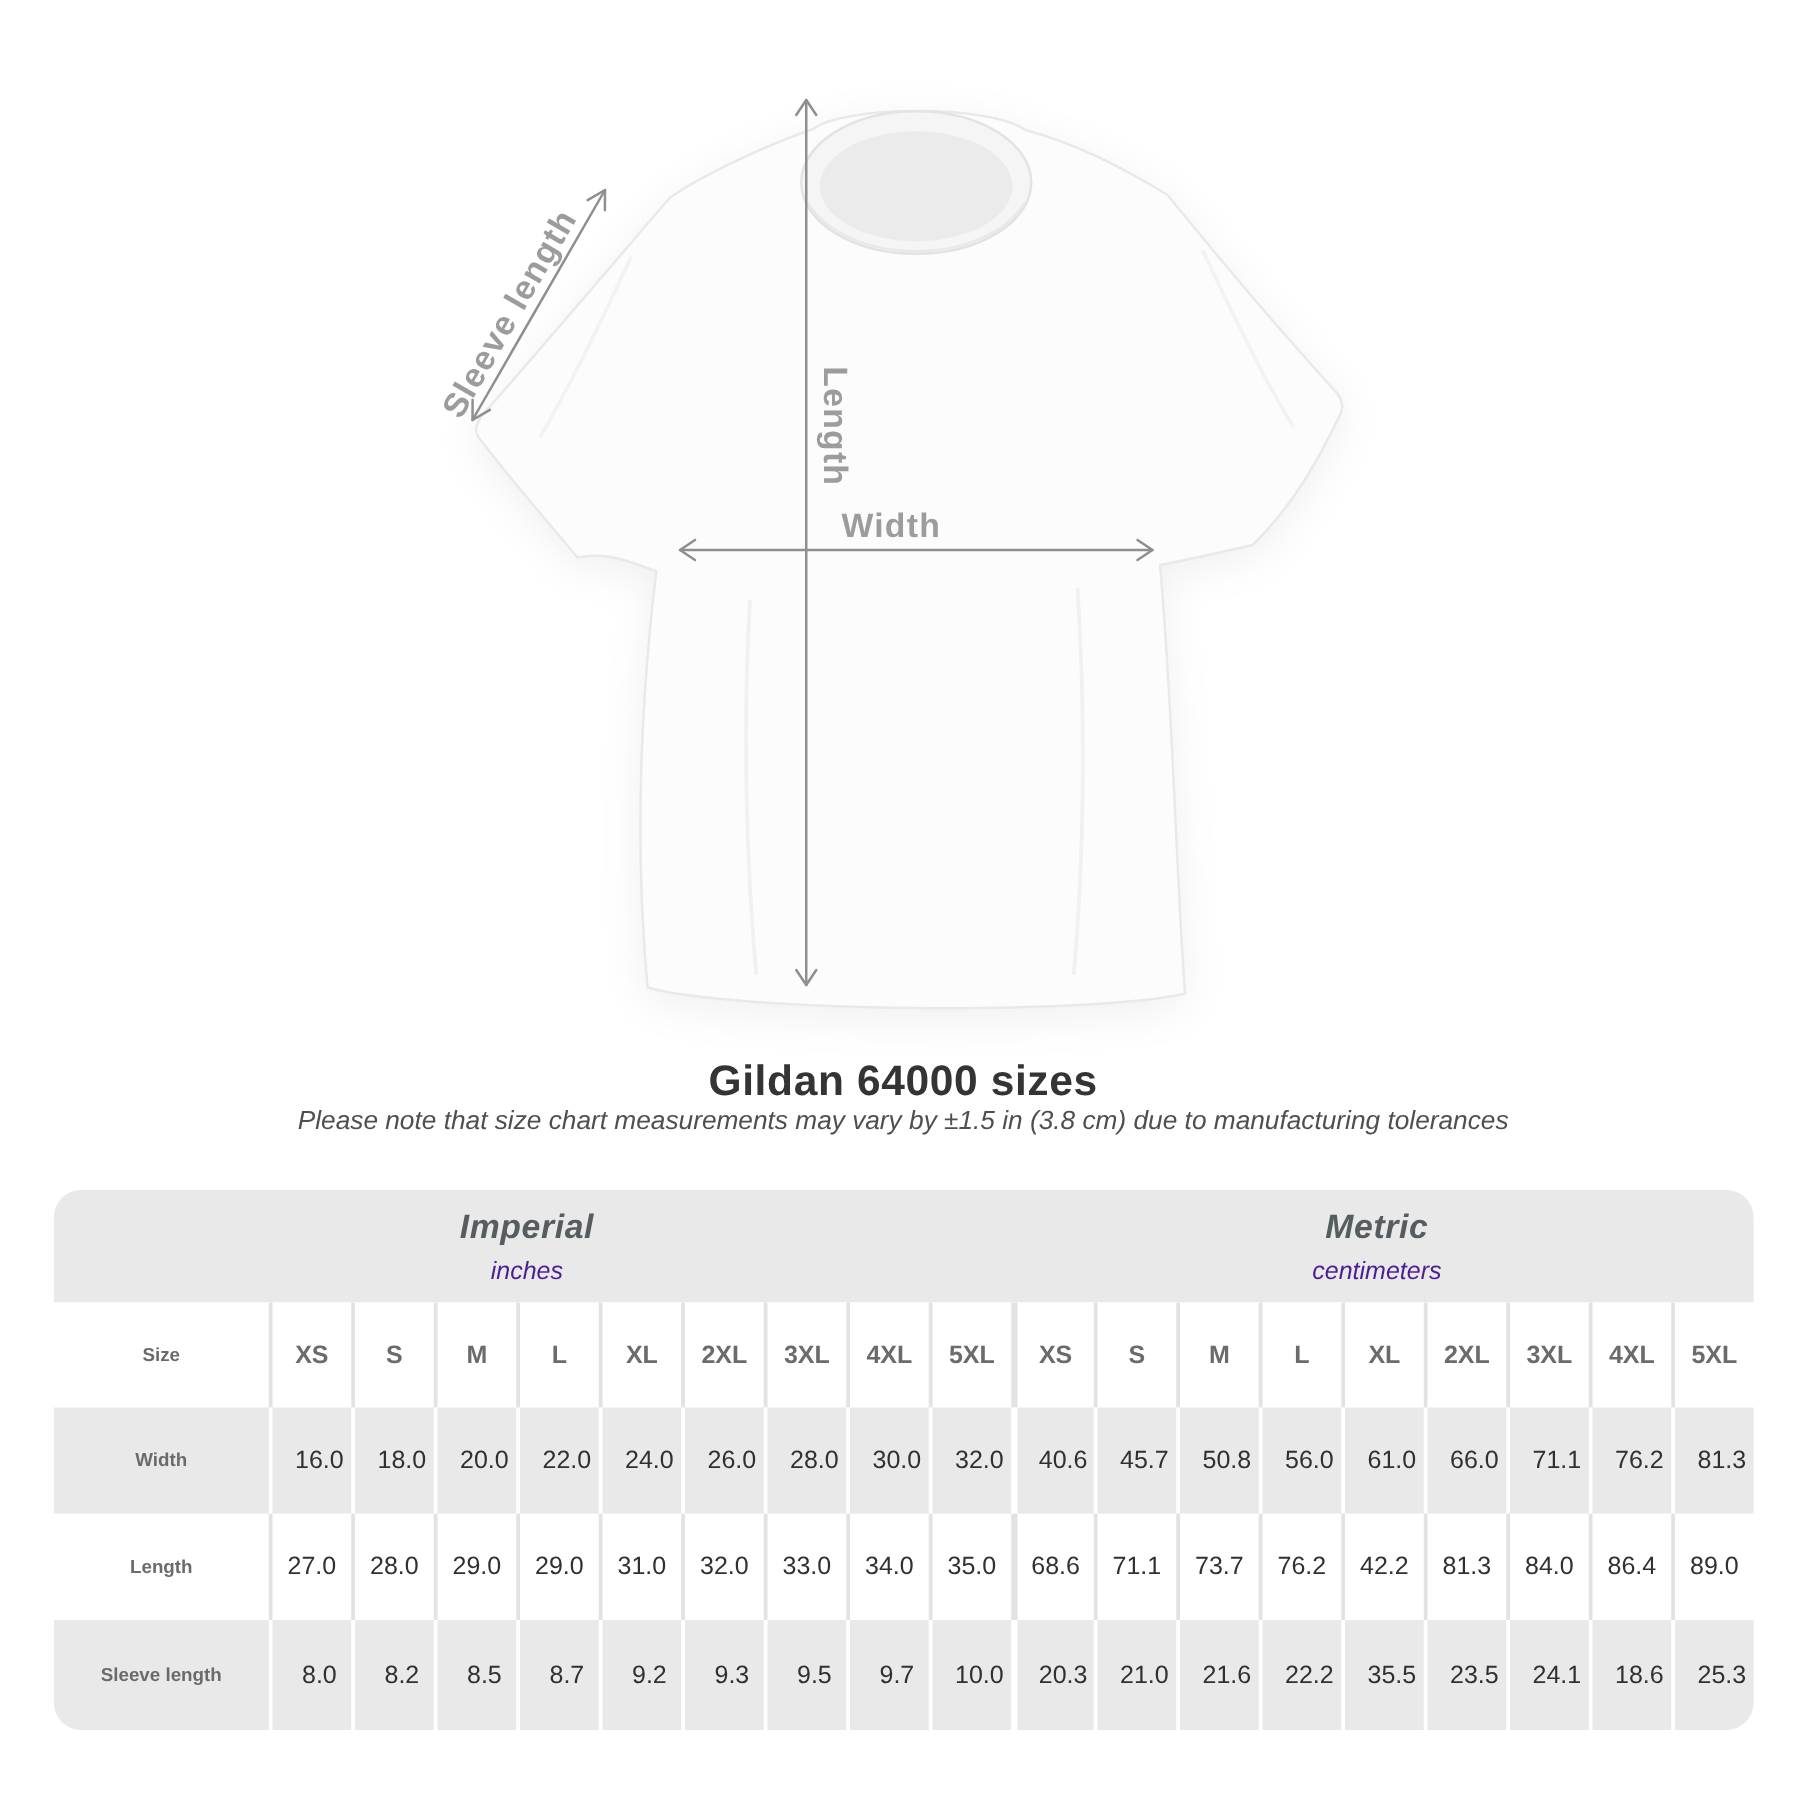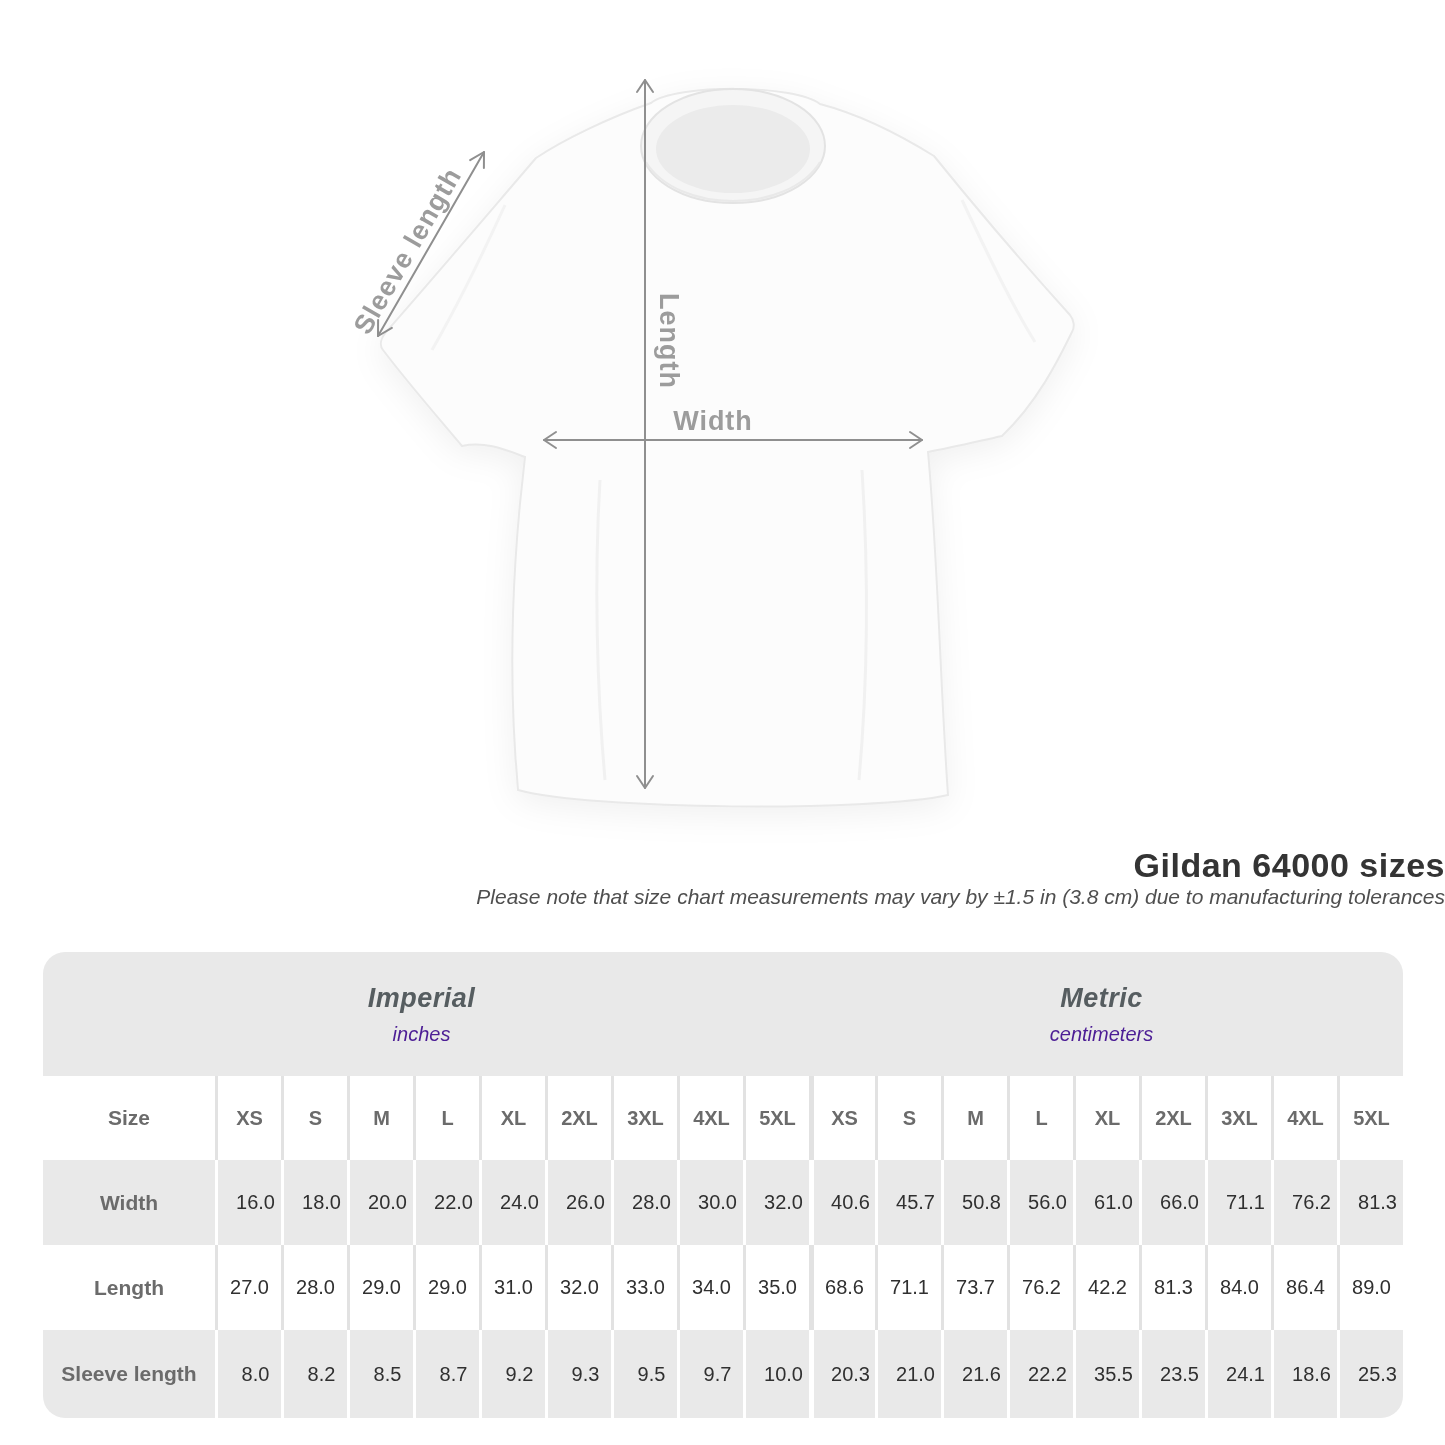--- a/index.html
+++ b/index.html
@@ -20,46 +20,46 @@
     font-weight:700;
     font-size:27px;
     letter-spacing:1px;
     white-space:nowrap;
   }
   .lbl-sleeve{left:408px;top:251px;transform:translate(-50%,-50%) rotate(-60deg);}
   .lbl-length{left:668px;top:341px;transform:translate(-50%,-50%) rotate(90deg);}
   .lbl-width {left:713px;top:421px;transform:translate(-50%,-50%);}
 
   
-  .heading{position:absolute;left:0;top:846px;width:1445px;text-align:right;}
+  .heading{position:absolute;left:0;top:846px;width:1445px;text-align:center;}
   .heading h1{margin:0;font-size:34px;font-weight:700;color:#343434;letter-spacing:.5px;}
   .heading .subtitle{font-size:21px;font-style:italic;color:#4f4f4f;}
 
   
   .table-wrap{
     position:absolute;left:43px;top:952px;width:1360px;
     border-radius:22px;overflow:hidden;
   }
-  .band{height:124px;background:#e9e9e9;display:grid;grid-template-columns:757px 603px;}
+  .band{height:90px;background:#e9e9e9;display:grid;grid-template-columns:757px 603px;}
   .band-cell{display:flex;flex-direction:column;align-items:center;justify-content:center;gap:9px;}
   .group-name{font-style:italic;font-weight:700;font-size:27px;color:#565d60;letter-spacing:.5px;}
   .group-unit{font-style:italic;font-size:20px;color:#4c1d95;}
 
   .trow{display:grid;grid-template-columns:172px repeat(18,1fr);}
   .cell{display:flex;align-items:center;justify-content:center;}
   .trow .cell:not(.label-cell){border-left:3px solid #e2e2e2;}
   .trow .cell.group-start{border-left-width:5px;}
   .size-row{height:84px;background:#ffffff;}
   .data-row{height:85px;}
   .data-row:last-child{height:88px;}
   .data-row.gray{background:#e9e9e9;}
   .data-row.white{background:#ffffff;}
   .data-row.gray .cell:not(.label-cell){border-left-color:#ffffff;padding-left:12px;}
   .head-cell,.label-cell{font-weight:700;color:#6b6b6b;font-size:20px;}
-  .label-cell{font-size:21px;}
+  .label-cell{font-size:15px;}
   .data-cell{font-size:20px;color:#303030;}
 </style>
 </head>
 <body>
 
 <div class="shirt-wrap">
   <svg width="1445" height="890" viewBox="0 0 1445 890">
 
     <g style="filter:drop-shadow(0 8px 16px rgba(0,0,0,0.06));">
       <path d="M 651 103

